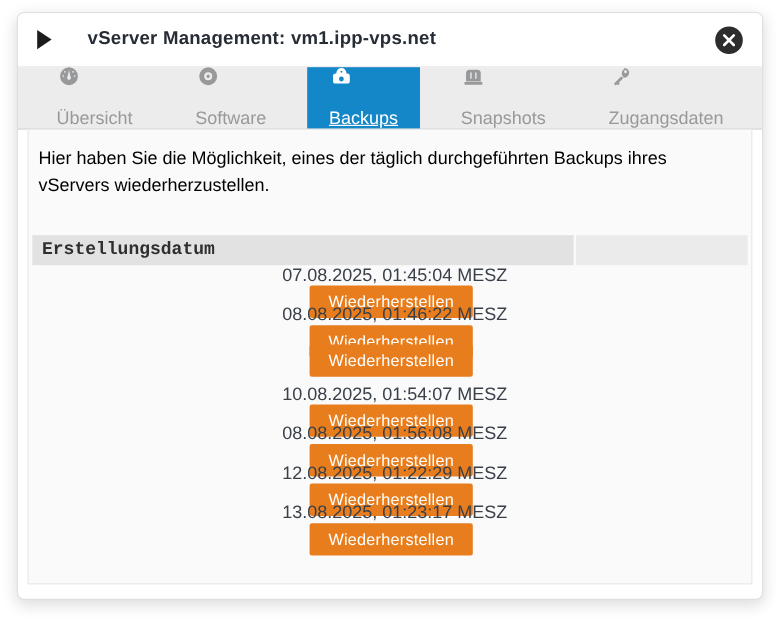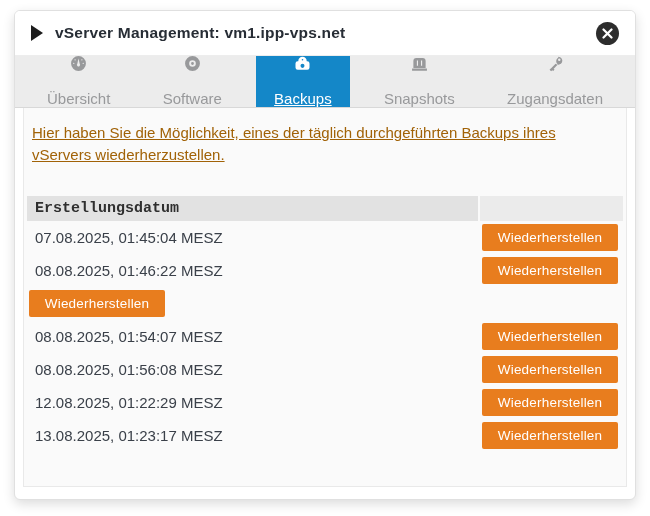--- a/index.html
+++ b/index.html
@@ -5,54 +5,54 @@
   * { margin:0; padding:0; box-sizing:border-box; }
   html,body { width:650px; height:516px; background:#ffffff; overflow:hidden;
     font-family:"Liberation Sans", sans-serif; }
 
   .dialog { position:absolute; left:14px; top:10px; width:622px; height:490px;
     background:#ffffff; border:1px solid #e0e0e0; border-radius:6px;
     box-shadow:0 4px 12px rgba(0,0,0,.14); overflow:hidden; }
 
   
   .hdr { height:45px; display:flex; align-items:center; padding:0 16px;
-    background:#ffffff; border-bottom:1px solid #ededed; }
+    background:#ffffff; border-bottom:1px solid #ededed;gap:18px; }
   .play { width:0; height:0; border-left:12px solid #1c1c1c;
     border-top:8px solid transparent; border-bottom:8px solid transparent;
     margin-right:12px; flex:0 0 auto; }
   .title { font-size:15.5px; font-weight:bold; color:#272d35; letter-spacing:.2px;
     flex:1 1 auto; white-space:nowrap; }
   .close { width:23px; height:23px; border-radius:50%; background:#2d2d2d;
     display:flex; align-items:center; justify-content:center; cursor:pointer;
     flex:0 0 auto; }
   .close svg { display:block; }
 
   
   .tabs { height:52px; background:#ececec; border-bottom:1px solid #d8d8d8;
     display:flex; justify-content:space-between; padding:0 14px; }
-  .tab { display:flex; flex-direction:column; align-items:center;
+  .tab { display:flex; flex-direction:column; align-items:flex-start;
     justify-content:center; gap:16px; padding:3px 18px 5px; color:#98999b;
     font-size:15px; cursor:pointer; line-height:1.15; }
   .tab .ticon { width:21px; height:21px; }
   .tab .ticon svg { width:21px; height:21px; display:block; fill:currentColor; }
   .tab.active { background:#1487c8; color:#ffffff;text-decoration:underline; }
 
   
   .panel { position:absolute; left:8px; right:8px; top:97px; bottom:12px;
     background:#fafafa; border:1px solid #e9e9e9; border-top:none; }
-  .desc { margin:14px 8px 0 8px; font-size:15px; color:#a16207; line-height:1.45;
-    max-width:590px;text-decoration:underline; }
+  .desc { margin:14px 8px 0 8px; font-size:15px; color:#000000; line-height:1.45;
+    max-width:590px; }
 
   
   .tbl { margin:30px 3px 0 3px; }
   .thead { display:flex; height:25px; }
   .th-date { flex:1 1 auto; background:#e2e2e2; display:flex; align-items:center;
     padding-left:8px; font-size:15px; font-weight:bold; color:#2f2f2f;font-family:Liberation Mono, monospace; }
   .th-actions { flex:0 0 143px; margin-left:2px; background:#ebebeb; }
-  .trow { display:flex; align-items:center; height:33px; }
+  .trow { display:flex; align-items:center; height:33px;flex-direction:column; }
   .td-date { flex:1 1 auto; padding-left:8px; font-size:15px; color:#3a4049; }
   .td-action { flex:0 0 143px; display:flex; }
   .btn-restore { margin-left:2px; background:#e87d1e; color:#ffffff; border:none;
     border-radius:2px; font-family:inherit; font-size:13.5px; font-weight:normal;
     padding:6px 12px; width:136px; height:27px; cursor:pointer;
     display:flex; align-items:center; justify-content:center; letter-spacing:.2px; }
 </style>
 </head>
 <body>
 
@@ -131,21 +131,21 @@
         <div class="td-action">
             <button class="btn-restore">Wiederherstellen</button>
           </div>
       </div>
       <div class="trow">
         <div class="td-action">
             <button class="btn-restore">Wiederherstellen</button>
           </div>
       </div>
       <div class="trow">
-        <div class="td-date">08.08.2025, 01:54:07 MESZ</div>
+        <div class="td-date">10.08.2025, 01:54:07 MESZ</div>
         <div class="td-action">
             <button class="btn-restore">Wiederherstellen</button>
           </div>
       </div>
       <div class="trow">
         <div class="td-date">08.08.2025, 01:56:08 MESZ</div>
         <div class="td-action">
             <button class="btn-restore">Wiederherstellen</button>
           </div>
       </div>

